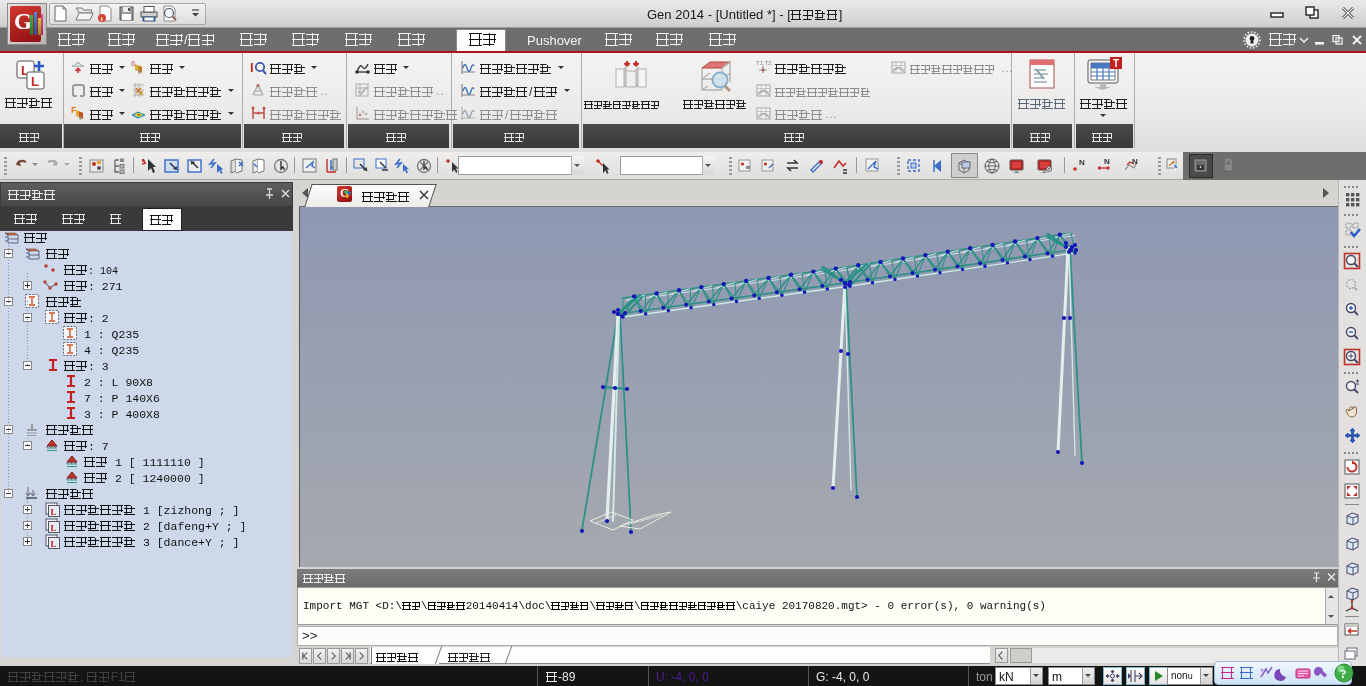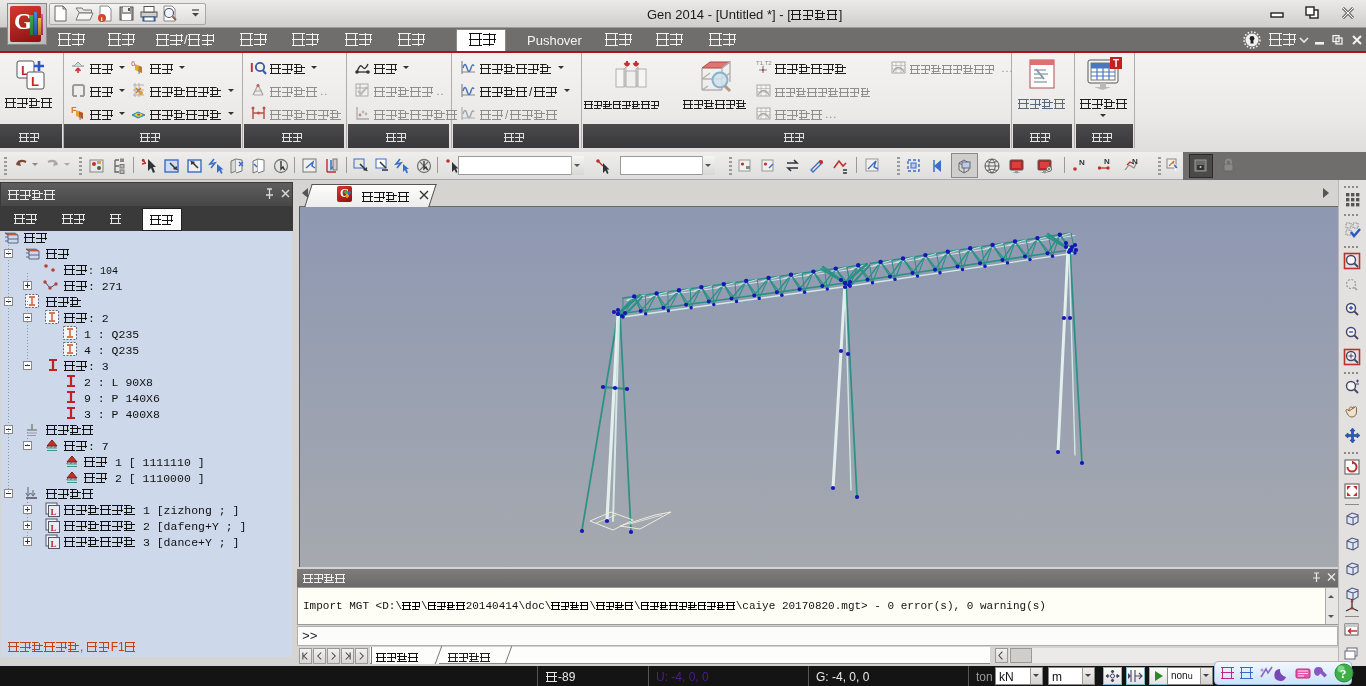--- a/index.html
+++ b/index.html
@@ -578,21 +578,21 @@
     <path d="M3 3 h8 M3 13 h8 M7 3 v10" stroke="#c42020" stroke-width="2.2"></path>
   </svg>
 <div class="abs" style="left:64px;top:359px;white-space:nowrap"><i class="z v1" style="color:#101010"></i><i class="z v2" style="color:#101010"></i><span style="font-family:'Liberation Mono',monospace;font-size:11.5px;color:#101010">: 3</span></div>
 <svg class="abs" style="left:64px;top:373px" width="14" height="16" viewBox="0 0 14 16">
     <path d="M3 3 h8 M3 13 h8 M7 3 v10" stroke="#c42020" stroke-width="2.2"></path>
   </svg>
 <div class="abs" style="left:84px;top:375px;white-space:nowrap"><span style="font-family:'Liberation Mono',monospace;font-size:11.5px;color:#101010">2 : L 90X8</span></div>
 <svg class="abs" style="left:64px;top:389px" width="14" height="16" viewBox="0 0 14 16">
     <path d="M3 3 h8 M3 13 h8 M7 3 v10" stroke="#c42020" stroke-width="2.2"></path>
   </svg>
-<div class="abs" style="left:84px;top:391px;white-space:nowrap"><span style="font-family:'Liberation Mono',monospace;font-size:11.5px;color:#101010">9 : P 140X6</span></div>
+<div class="abs" style="left:84px;top:391px;white-space:nowrap"><span style="font-family:'Liberation Mono',monospace;font-size:11.5px;color:#101010">7 : P 140X6</span></div>
 <svg class="abs" style="left:64px;top:405px" width="14" height="16" viewBox="0 0 14 16">
     <path d="M3 3 h8 M3 13 h8 M7 3 v10" stroke="#c42020" stroke-width="2.2"></path>
   </svg>
 <div class="abs" style="left:84px;top:407px;white-space:nowrap"><span style="font-family:'Liberation Mono',monospace;font-size:11.5px;color:#101010">3 : P 400X8</span></div>
 <svg class="abs" style="left:4px;top:425px" width="9" height="9" viewBox="0 0 9 9">
     <rect x="0.5" y="0.5" width="8" height="8" fill="#fff" stroke="#888"></rect>
     <path d="M2 4.5 h5" stroke="#333"></path>
   </svg>
 <svg class="abs" style="left:24px;top:421px" width="16" height="16" viewBox="0 0 16 16">
     <path d="M8 3 v6 M3 9 h10" stroke="#888" stroke-width="1.6"></path>
@@ -613,21 +613,21 @@
     <path d="M8 3 L13 9 L3 9 Z" fill="#c43028" stroke="#702018"></path>
     <path d="M3 11 h10 M3 13.5 h10" stroke="#3a9888" stroke-width="1.2"></path>
     <path d="M4 9 l-1.5 2 M8 9 l-1.5 2 M12 9 l-1.5 2" stroke="#555" stroke-width=".8"></path>
   </svg>
 <div class="abs" style="left:84px;top:455px;white-space:nowrap"><i class="z v1" style="color:#101010"></i><i class="z v2" style="color:#101010"></i><span style="font-family:'Liberation Mono',monospace;font-size:11.5px;color:#101010"> 1 [ 1111110 ]</span></div>
 <svg class="abs" style="left:64px;top:469px" width="16" height="16" viewBox="0 0 16 16">
     <path d="M8 3 L13 9 L3 9 Z" fill="#c43028" stroke="#702018"></path>
     <path d="M3 11 h10 M3 13.5 h10" stroke="#3a9888" stroke-width="1.2"></path>
     <path d="M4 9 l-1.5 2 M8 9 l-1.5 2 M12 9 l-1.5 2" stroke="#555" stroke-width=".8"></path>
   </svg>
-<div class="abs" style="left:84px;top:471px;white-space:nowrap"><i class="z v1" style="color:#101010"></i><i class="z v2" style="color:#101010"></i><span style="font-family:'Liberation Mono',monospace;font-size:11.5px;color:#101010"> 2 [ 1110000 ]</span></div>
+<div class="abs" style="left:84px;top:471px;white-space:nowrap"><i class="z v1" style="color:#101010"></i><i class="z v2" style="color:#101010"></i><span style="font-family:'Liberation Mono',monospace;font-size:11.5px;color:#101010"> 2 [ 1240000 ]</span></div>
 <svg class="abs" style="left:4px;top:489px" width="9" height="9" viewBox="0 0 9 9">
     <rect x="0.5" y="0.5" width="8" height="8" fill="#fff" stroke="#888"></rect>
     <path d="M2 4.5 h5" stroke="#333"></path>
   </svg>
 <svg class="abs" style="left:24px;top:485px" width="16" height="16" viewBox="0 0 16 16">
     <path d="M4 2 v9 M9 5 v6" stroke="#778" stroke-width="1.2"></path>
     <path d="M4 11 l-2.2 -3 M4 11 l2.2 -3 M9 11 l-2.2 -3 M9 11 l2.2 -3" stroke="#778" stroke-width="1.2" fill="none"></path>
     <path d="M2 13 h11" stroke="#445" stroke-width="1.4"></path>
   </svg>
 <div class="abs" style="left:46px;top:487px;white-space:nowrap"><i class="z v1" style="color:#101010"></i><i class="z v2" style="color:#101010"></i><i class="z v3" style="color:#101010"></i><i class="z v1" style="color:#101010"></i></div>
@@ -1081,21 +1081,21 @@
 <svg class="abs" style="left:1343px;top:621px" width="19" height="19" viewBox="0 0 19 19">
     <rect x="2" y="3" width="13" height="11" fill="#fff" stroke="#555"></rect>
     <rect x="2" y="3" width="13" height="3" fill="#c8c8c6"></rect>
     <path d="M14 10 h-8 m2 -2.5 l-2.5 2.5 l2.5 2.5" stroke="#c03028" stroke-width="1.5" fill="none"></path>
   </svg>
 <svg class="abs" style="left:1343px;top:645px" width="19" height="19" viewBox="0 0 19 19">
     <rect x="4" y="3" width="10" height="8" fill="#fff" stroke="#667"></rect>
     <rect x="2" y="6" width="10" height="8" fill="#fff" stroke="#667"></rect>
   </svg>
 <div class="abs" style="left:0;top:666px;width:1366px;height:20px;background:#141414"></div>
-<div class="abs" style="left:8px;top:640px;color:#c2410c;white-space:nowrap"><i class="z v1"></i><i class="z v2"></i><i class="z v3"></i><i class="z v1"></i><i class="z v2"></i><i class="z v3"></i><span style="font-size:12px">, </span><i class="z v1"></i><i class="z v2"></i><span style="font-size:12px">F1</span><i class="z v1"></i></div>
+<div class="abs" style="left:8px;top:670px;color:#404040;white-space:nowrap"><i class="z v1"></i><i class="z v2"></i><i class="z v3"></i><i class="z v1"></i><i class="z v2"></i><i class="z v3"></i><span style="font-size:12px">, </span><i class="z v1"></i><i class="z v2"></i><span style="font-size:12px">F1</span><i class="z v1"></i></div>
 <div class="abs" style="left:537px;top:666px;width:1px;height:20px;background:#555"></div>
 <div class="abs" style="left:546px;top:670px;color:#e8e8e8"><i class="z v1"></i><span style="font-size:12px">-89</span></div>
 <div class="abs" style="left:648px;top:666px;width:1px;height:20px;background:#555"></div>
 <div class="abs" style="left:656px;top:670px;color:#4c1d95;font-size:12px">U: -4, 0, 0</div>
 <div class="abs" style="left:808px;top:666px;width:1px;height:20px;background:#555"></div>
 <div class="abs" style="left:816px;top:670px;color:#e8e8e8;font-size:12px">G: -4, 0, 0</div>
 <div class="abs" style="left:968px;top:666px;width:1px;height:20px;background:#555"></div>
 <div class="abs" style="left:976px;top:670px;color:#9a9a9a;font-size:12px">ton</div>
 <div class="abs" style="left:995px;top:667px;width:48px;height:18px;background:#fff;border:1px solid #888"></div>
 <div class="abs" style="left:999px;top:670px;font-size:12px;color:#111">kN</div>

